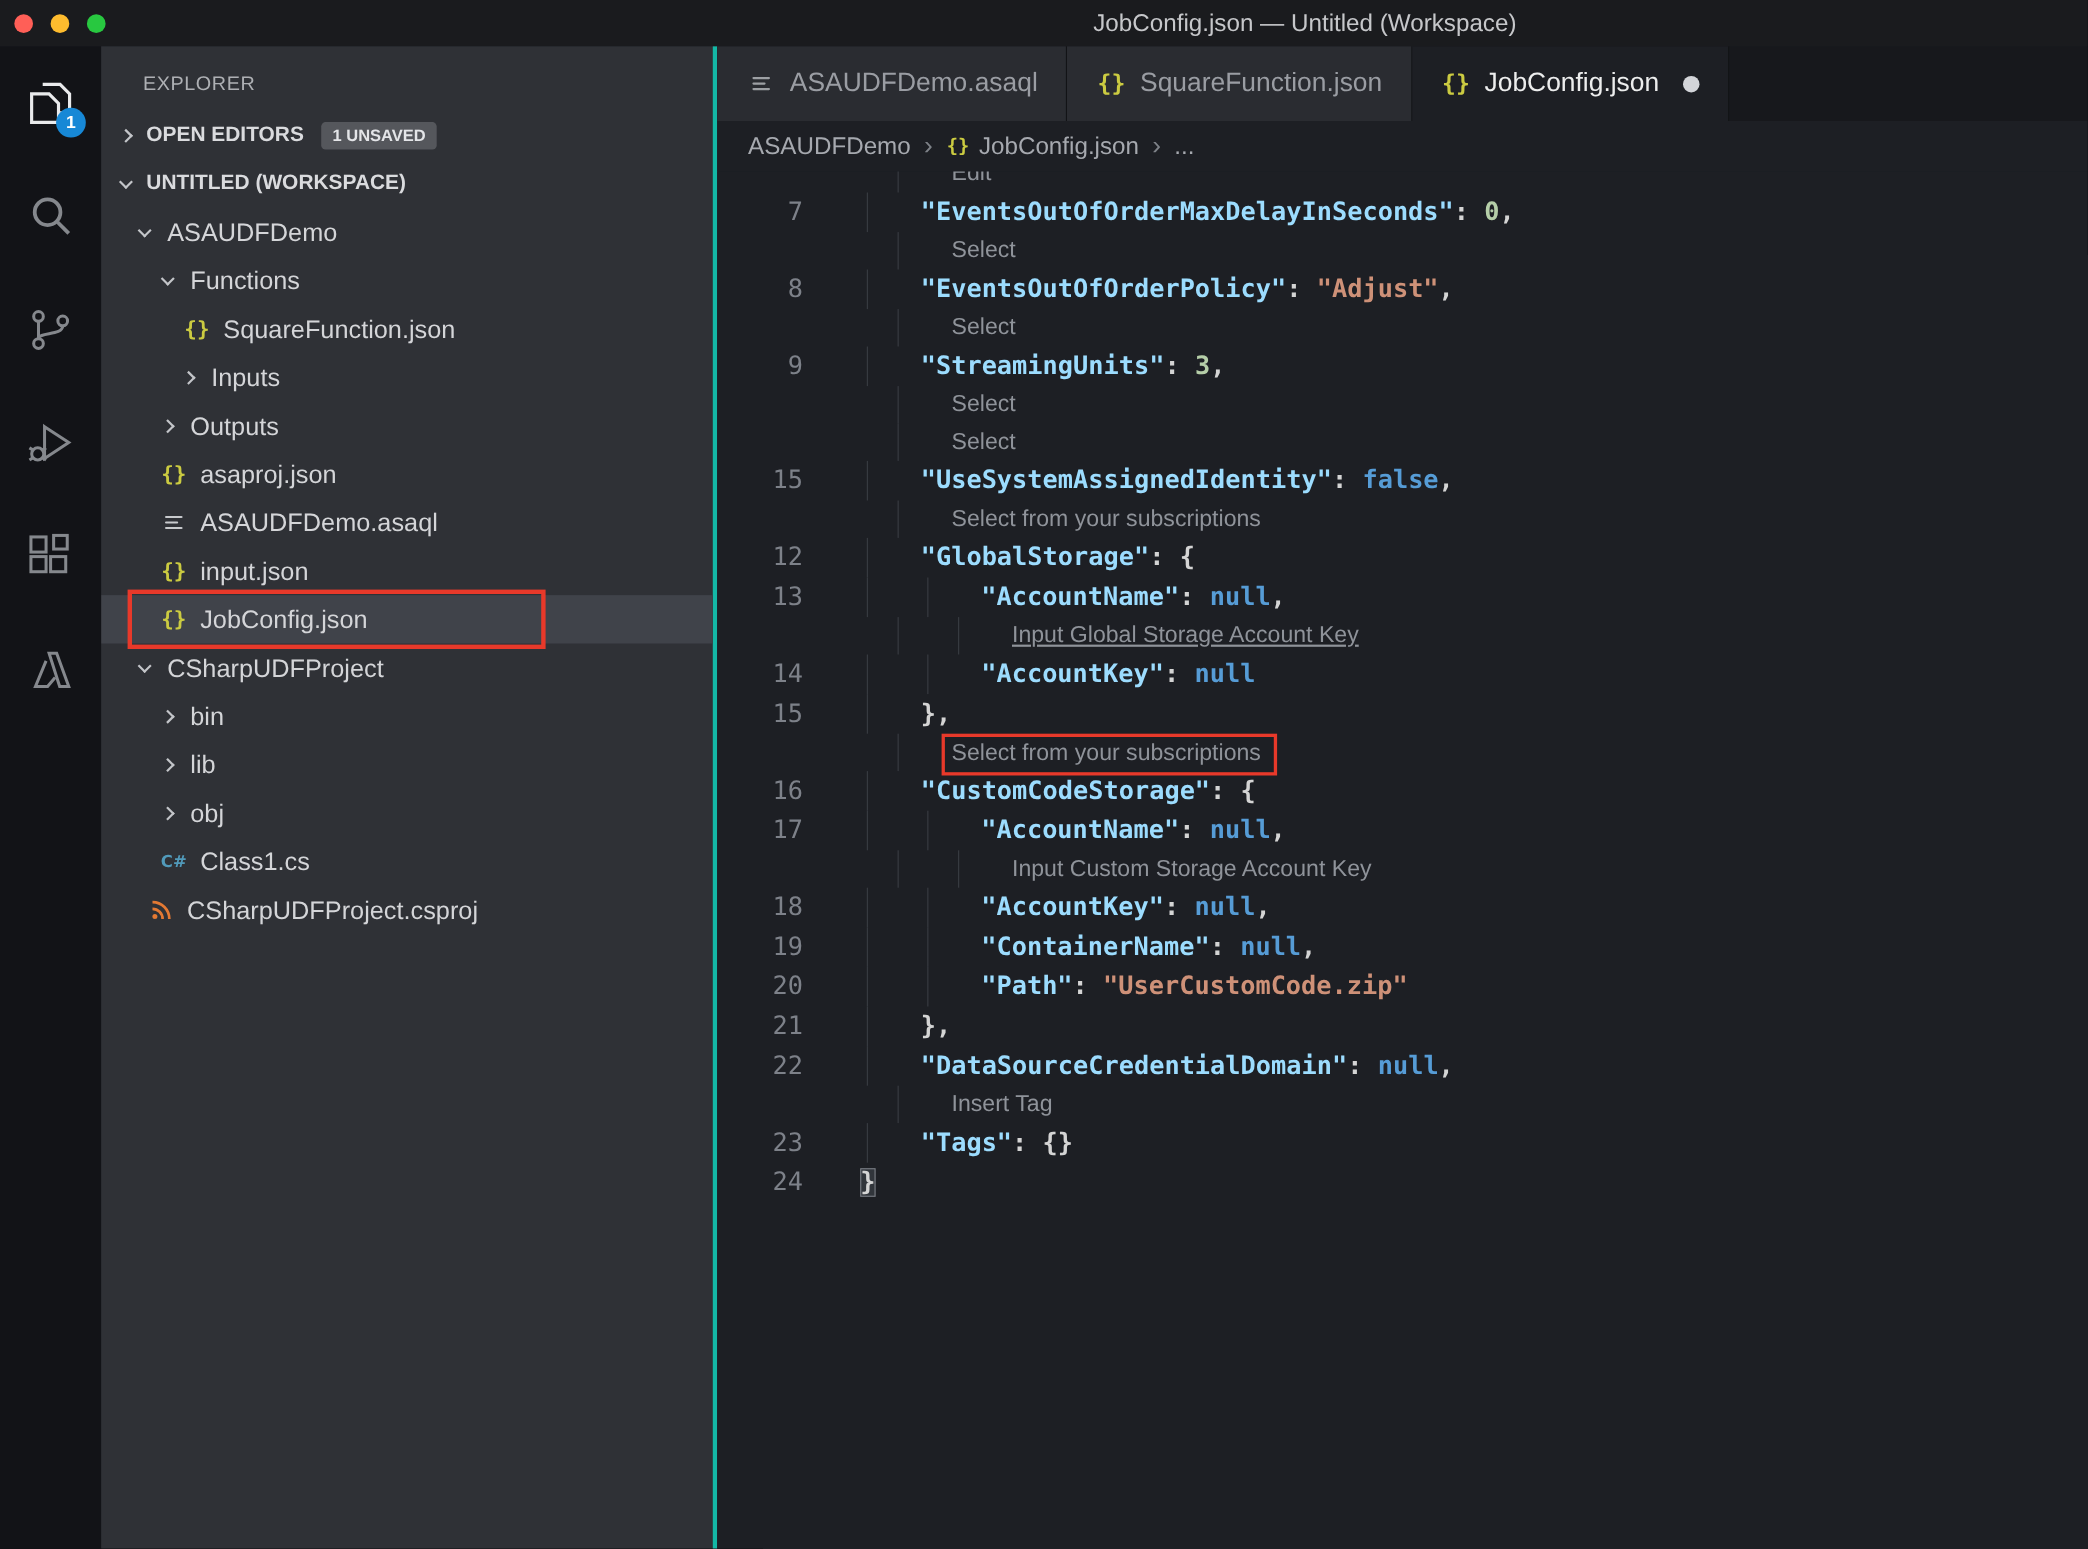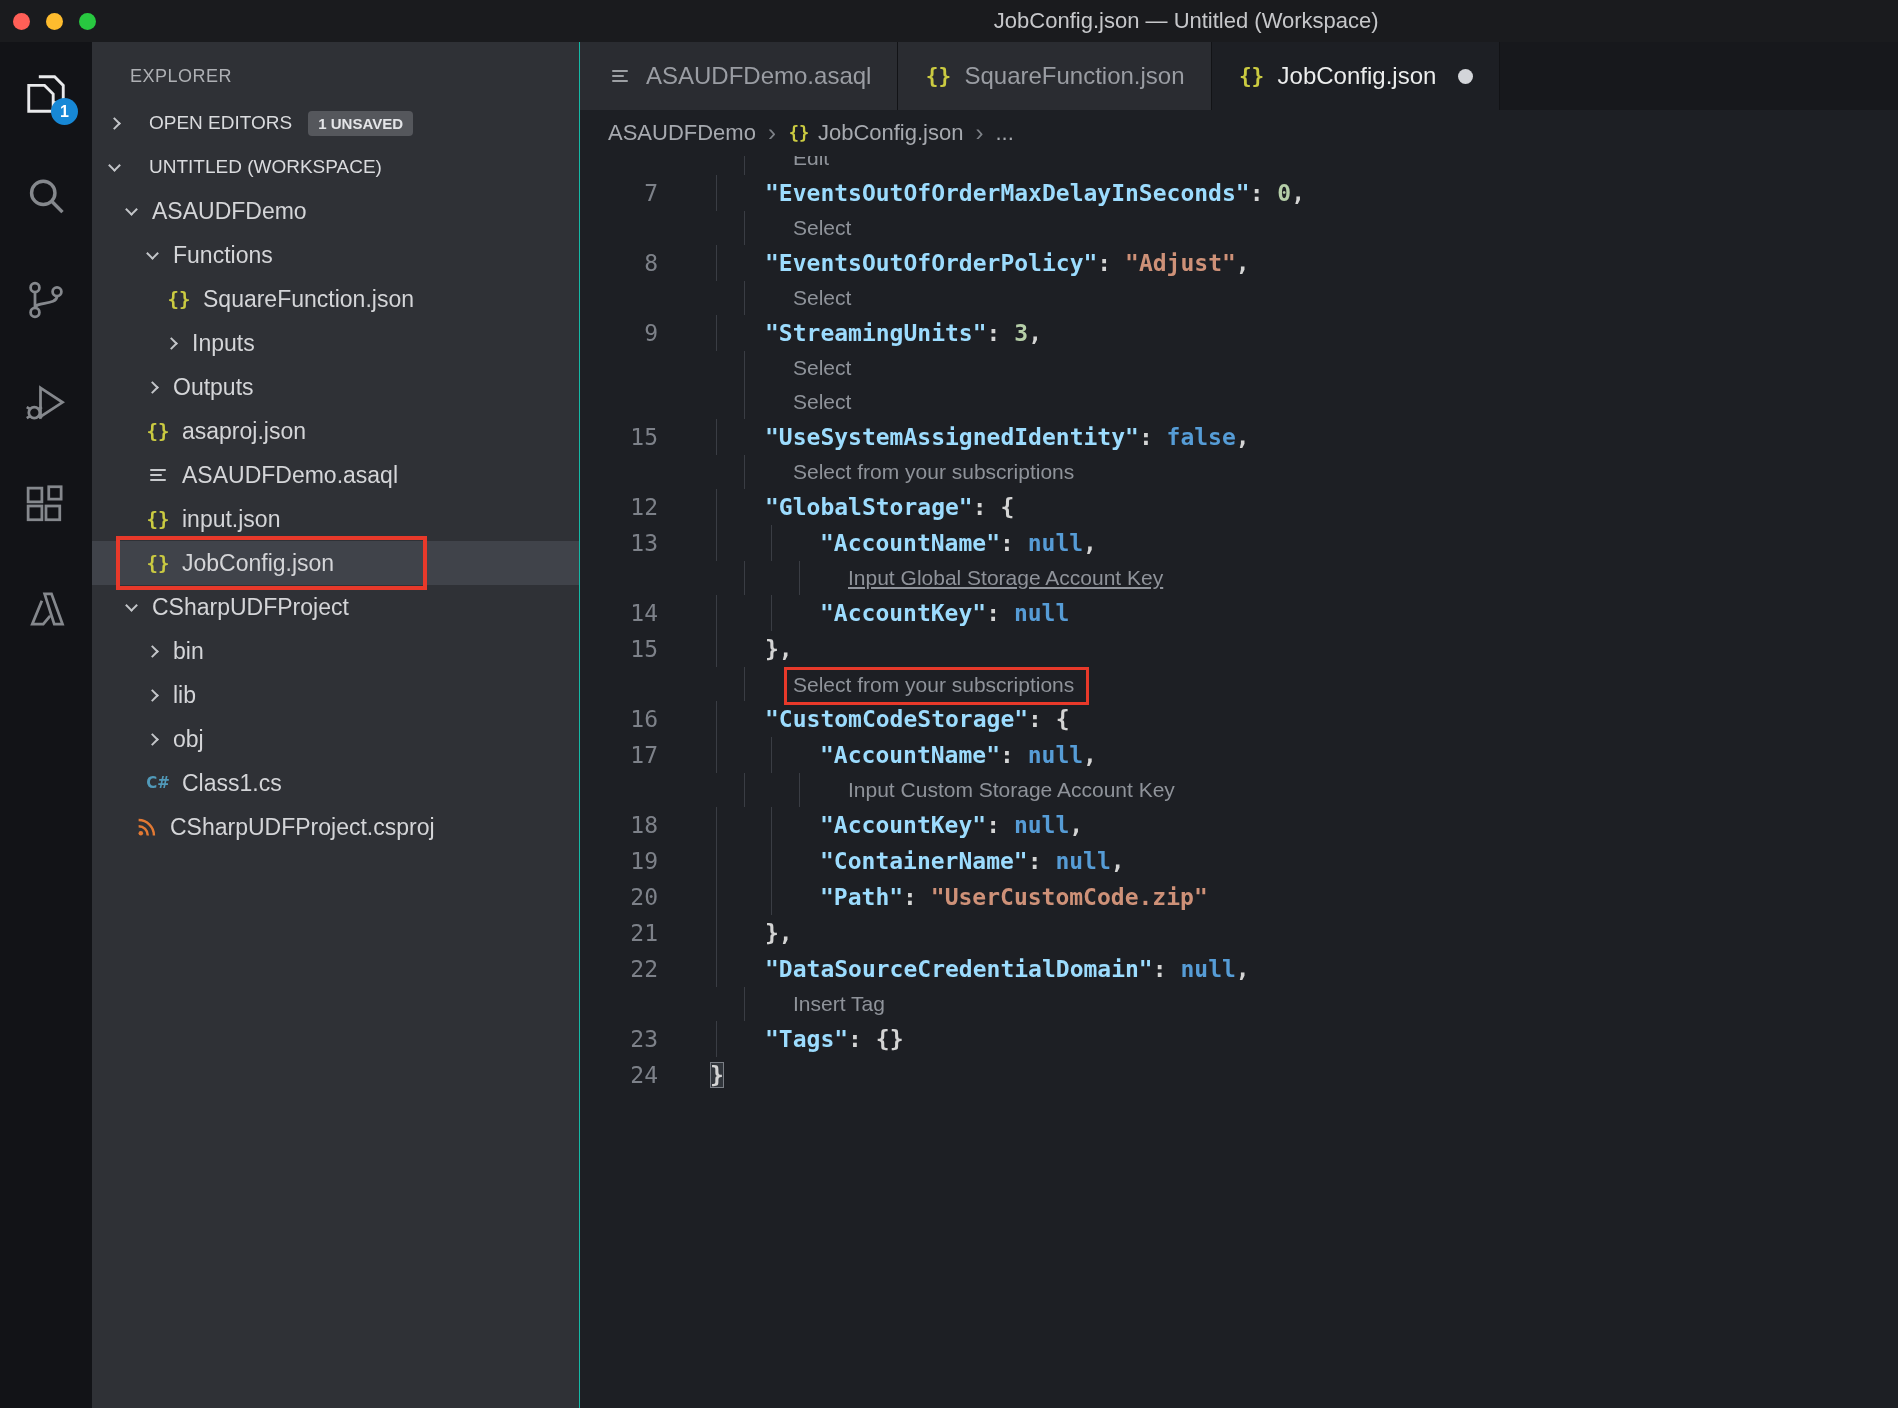--- a/index.html
+++ b/index.html
@@ -17,24 +17,24 @@
   .main{display:flex;height:calc(100% - 42px);}
   
   .activitybar{width:92px;background:var(--bg-activitybar,#121317);display:flex;flex-direction:column;align-items:center;flex:none;}
   .ab-item{width:92px;height:103px;display:flex;align-items:center;justify-content:center;position:relative;color:#85888d;cursor:pointer;}
   .ab-item.active{color:#e9eaec;}
   .ab-icon{display:flex;}
   .ab-badge{position:absolute;right:14px;bottom:20px;min-width:27px;height:27px;padding:0 4px;border-radius:14px;
     background:var(--badge-blue,#1788d6);color:#fff;font-size:16px;font-weight:bold;
     display:flex;align-items:center;justify-content:center;}
   
-  .sidebar{width:488px;background:var(--bg-sidebar,#2f3136);border-right:1px solid #14b8a6;flex:none;overflow:hidden;}
+  .sidebar{width:560px;background:var(--bg-sidebar,#2f3136);border-right:4px solid #14b8a6;flex:none;overflow:hidden;}
   .sb-title{padding:24px 0 14px 38px;font-size:18px;letter-spacing:.5px;color:#aeb0b4;}
   .sb-section{display:flex;align-items:center;height:44px;padding-left:14px;cursor:pointer;}
-  .sb-section-label{font-weight:normal;font-size:19px;color:#dadbde;margin-left:24px;white-space:nowrap;}
+  .sb-section-label{font-weight:bold;font-size:19px;color:#dadbde;margin-left:8px;white-space:nowrap;}
   .badge{margin-left:16px;background:#55575c;color:#e4e5e8;font-size:15px;font-weight:bold;
     padding:4px 10px;border-radius:4px;white-space:nowrap;}
   .chev{width:9px;height:9px;border-right:2px solid #c3c5c9;border-bottom:2px solid #c3c5c9;
     display:inline-block;flex:none;margin:0 6px 0 4px;}
   .chev.right{transform:rotate(-45deg);}
   .chev.down{transform:rotate(45deg);margin-top:-4px;}
   .trow{display:flex;align-items:center;height:44px;position:relative;cursor:pointer;width:100%;}
   .trow.selected{background:var(--bg-sidebar-selected,#40434a);}
   .tlabel{font-size:23px;color:#d4d5d8;margin-left:10px;white-space:nowrap;}
   .fi{display:inline-flex;align-items:center;justify-content:center;width:28px;flex:none;}

